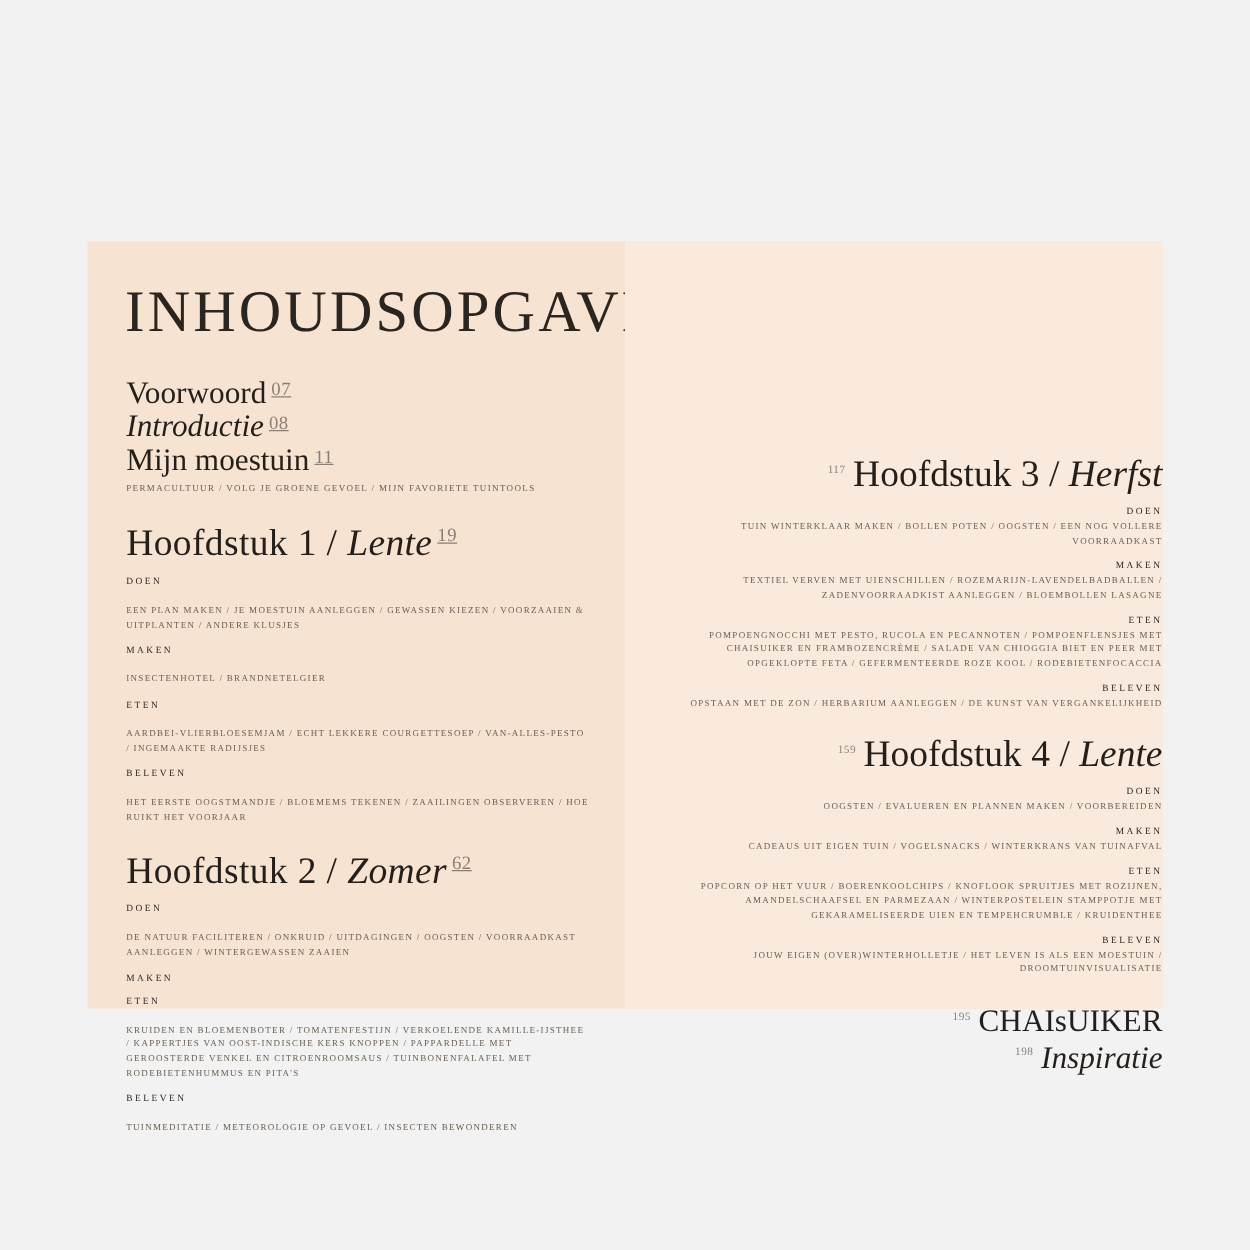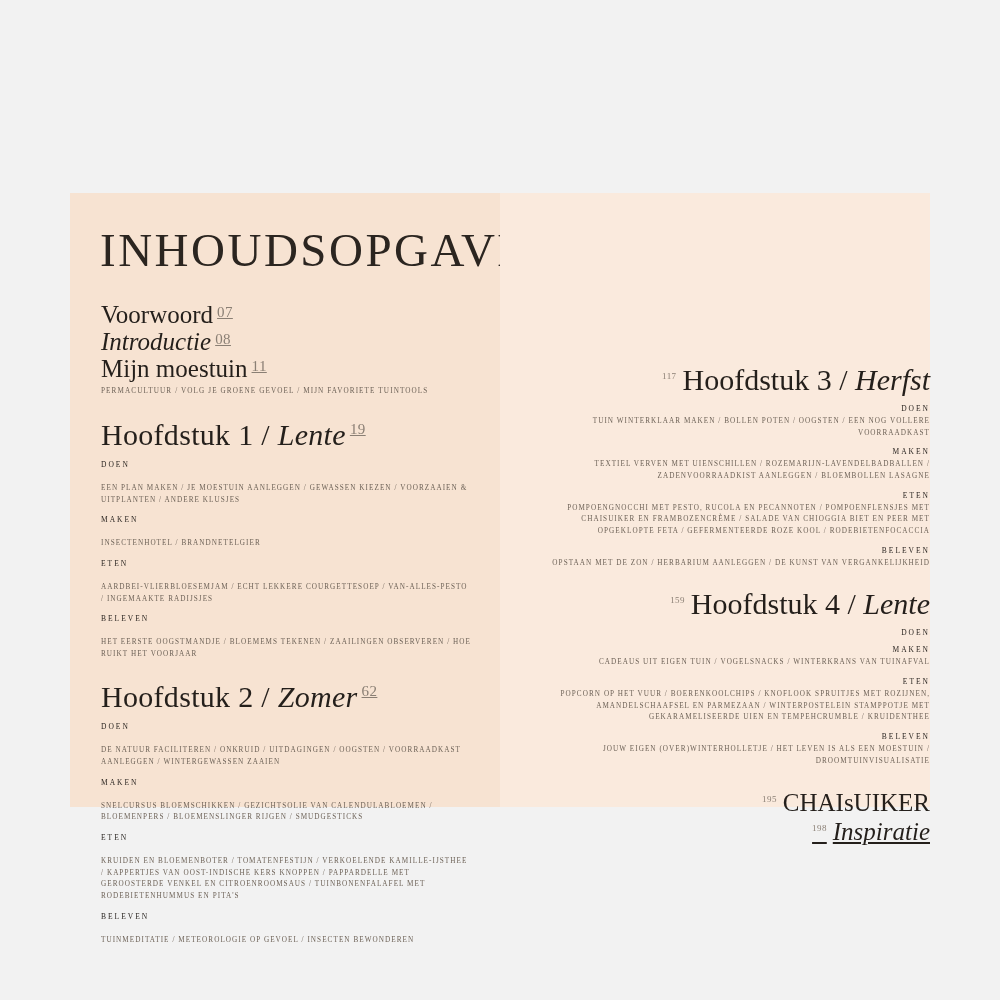--- a/index.html
+++ b/index.html
@@ -158,21 +158,21 @@
   }
   .back-list {
     margin-top: 22px;
     text-align: right;
   }
   .back-item {
     font-size: 25px;
     color: #241f1b;
     line-height: 1.15;
   }
-  .back-item.ital { font-style: italic; text-decoration: underline; }
+  .back-item.ital { font-style: italic; }
 </style>
 </head>
 <body>
 
 <div class="page-wrap">
 
   <div class="page page-left">
 
     <div class="toc-title">INHOUDSOPGAVE</div>
 
@@ -218,21 +218,20 @@
         <div class="chapter-head">
           <span>Hoofdstuk 2</span>
           <span> / </span><span class="ital">Zomer</span><span class="pg">62</span>
         </div>
         <div class="section">
           <div class="lbl">DOEN</div>
           <div class="items">DE NATUUR FACILITEREN / ONKRUID / UITDAGINGEN / OOGSTEN / VOORRAADKAST AANLEGGEN / WINTERGEWASSEN ZAAIEN</div>
         </div>
         <div class="section">
           <div class="lbl">MAKEN</div>
-          <div class="items">SNELCURSUS BLOEMSCHIKKEN / GEZICHTSOLIE VAN CALENDULABLOEMEN / BLOEMENPERS / BLOEMENSLINGER RIJGEN / SMUDGESTICKS</div>
         </div>
         <div class="section">
           <div class="lbl">ETEN</div>
           <div class="items">KRUIDEN EN BLOEMENBOTER / TOMATENFESTIJN / VERKOELENDE KAMILLE-IJSTHEE / KAPPERTJES VAN OOST-INDISCHE KERS KNOPPEN / PAPPARDELLE MET GEROOSTERDE VENKEL EN CITROENROOMSAUS / TUINBONENFALAFEL MET RODEBIETENHUMMUS EN PITA'S</div>
         </div>
         <div class="section">
           <div class="lbl">BELEVEN</div>
           <div class="items">TUINMEDITATIE / METEOROLOGIE OP GEVOEL / INSECTEN BEWONDEREN</div>
         </div>
       </div>
@@ -266,20 +265,21 @@
           <div class="items">OPSTAAN MET DE ZON / HERBARIUM AANLEGGEN / DE KUNST VAN VERGANKELIJKHEID</div>
         </div>
       </div>
 
       <div class="chapter-r" style="margin-top:18px;">
         <div class="chapter-head-r">
           <span class="pg-r">159</span><span>Hoofdstuk 4</span><span> / </span><span class="ital">Lente</span>
         </div>
         <div class="section-r">
           <div class="lbl">DOEN</div>
+          <div class="items">OOGSTEN / EVALUEREN EN PLANNEN MAKEN / VOORBEREIDEN</div>
         </div>
         <div class="section-r">
           <div class="lbl">MAKEN</div>
           <div class="items">CADEAUS UIT EIGEN TUIN / VOGELSNACKS / WINTERKRANS VAN TUINAFVAL</div>
         </div>
         <div class="section-r">
           <div class="lbl">ETEN</div>
           <div class="items">POPCORN OP HET VUUR / BOERENKOOLCHIPS / KNOFLOOK SPRUITJES MET ROZIJNEN, AMANDELSCHAAFSEL EN PARMEZAAN / WINTERPOSTELEIN STAMPPOTJE MET GEKARAMELISEERDE UIEN EN TEMPEHCRUMBLE / KRUIDENTHEE</div>
         </div>
         <div class="section-r">

